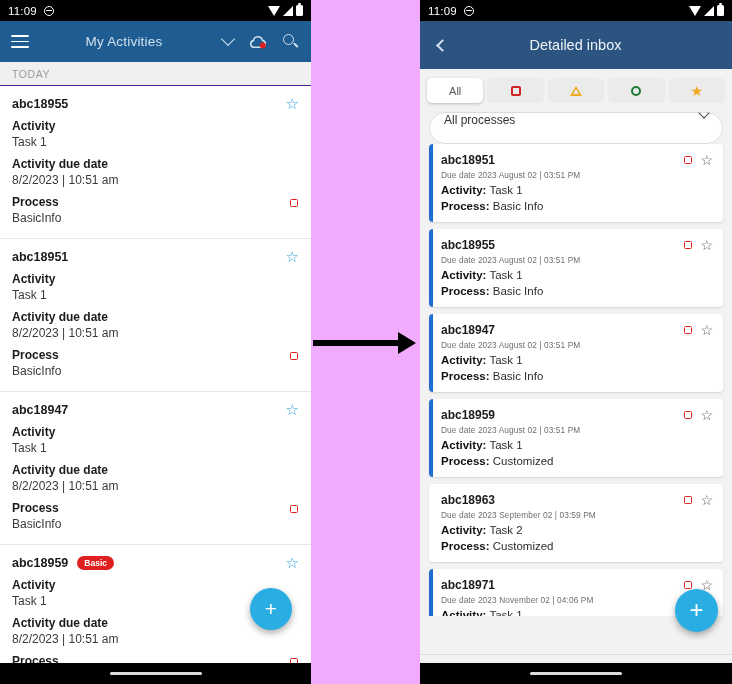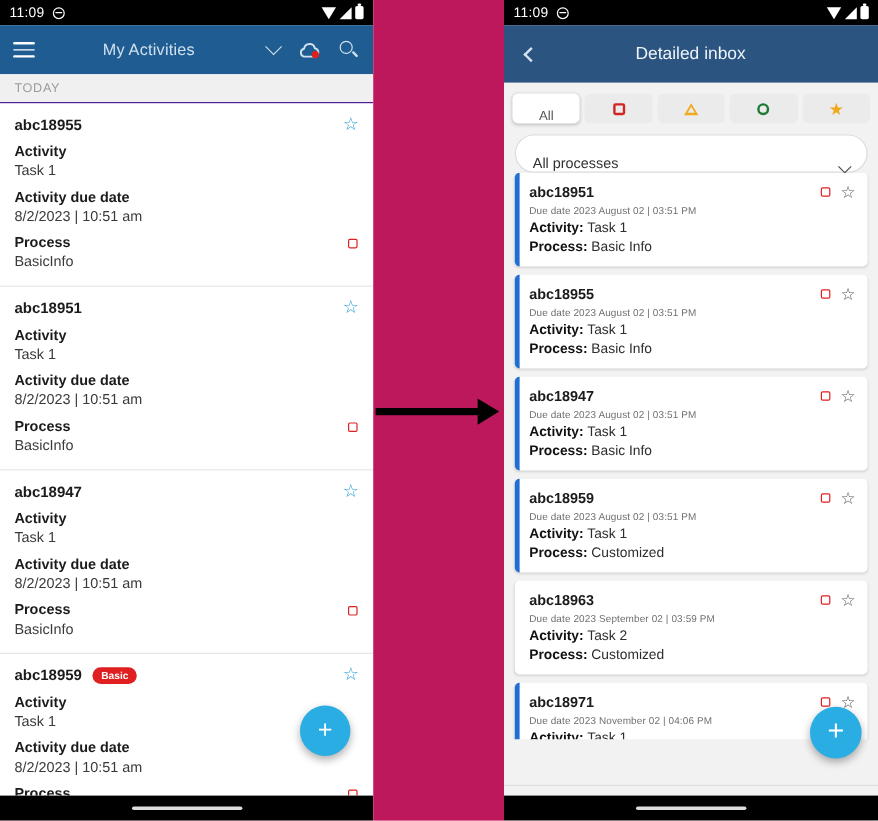--- a/index.html
+++ b/index.html
@@ -2,21 +2,21 @@
 <html><head>
 <meta charset="utf-8">
 <style>
   * { box-sizing: border-box; margin: 0; padding: 0; }
   html, body {
     width: 732px; height: 684px;
     background: #ffffff;
     font-family: "Liberation Sans", sans-serif;
     overflow: hidden;
   }
-  .stage { position: relative; width: 728px; height: 684px; background: #be185d; }
+  .stage { position: relative; width: 728px; height: 684px; background: #f0abfc; }
 
   
   .phone {
     position: absolute;
     background: #ffffff;
     overflow: hidden;
   }
   #phone-left  { left: 0px;   top: 0px; width: 311px; height: 684px; }
   #phone-right { left: 420px; top: 0px; width: 312px; height: 684px; }
 
@@ -150,21 +150,21 @@
   }
   .filter-bar {
     display: flex; gap: 4px; padding: 9px 7px 7px 7px; background: #f2f2f2;
   }
   .filter-chip {
     flex: 1; height: 25px; border-radius: 5px; background: #ebebeb;
     display: flex; align-items: center; justify-content: center;
     font-size: 11px; color: #555; position: relative;
   }
   .filter-chip.sel {
-    background: #ffffff; box-shadow: 0 1px 3px rgba(0,0,0,.22); align-items: flex-end;
+    background: #ffffff; box-shadow: 0 1px 3px rgba(0,0,0,.22);
   }
   .ic-sq-red { width: 10px; height: 10px; border: 2px solid #cf2525; border-radius: 2px; }
   .ic-tri-amber {
     width: 0; height: 0; border-left: 6px solid transparent; border-right: 6px solid transparent;
     border-bottom: 10px solid transparent; position: relative;
   }
   .ic-tri-amber:before{
     content:""; position:absolute; left:-6px; top:0;
     width:0;height:0;border-left:6px solid transparent;border-right:6px solid transparent;
     border-bottom:10px solid #f0a81e;
@@ -172,21 +172,21 @@
   .ic-tri-amber:after{
     content:""; position:absolute; left:-3.2px; top:3.4px;
     width:0;height:0;border-left:3.2px solid transparent;border-right:3.2px solid transparent;
     border-bottom:5.4px solid #ebebeb;
   }
   .ic-circ-green { width: 10px; height: 10px; border: 2px solid #1d7a32; border-radius: 50%; }
   .ic-star-amber { color: #f0a81e; font-size: 14px; line-height: 1; }
 
   .proc-select {
     margin: 2px 9px 0 9px; height: 32px; background: #fff; border: 1px solid #dcdcdc;
-    border-radius: 16px; display: flex; align-items: flex-end; padding: 0 14px;
+    border-radius: 16px; display: flex; align-items: flex-start; padding: 0 14px;
     font-size: 12px; color: #313131;
   }
   .proc-select .lbl { flex: 1; }
   .chev-sm {
     width: 8px; height: 8px; border-right: 1.7px solid #4b4b4b; border-bottom: 1.7px solid #4b4b4b;
     transform: rotate(45deg); margin-top: -4px;
   }
   .group-label { font-size: 11.5px; color: #9a9a9a; padding: 6px 0 5px 14px; }
 
   .card-scroll { position: relative; height: 472px; overflow: hidden; padding: 0 9px; }

